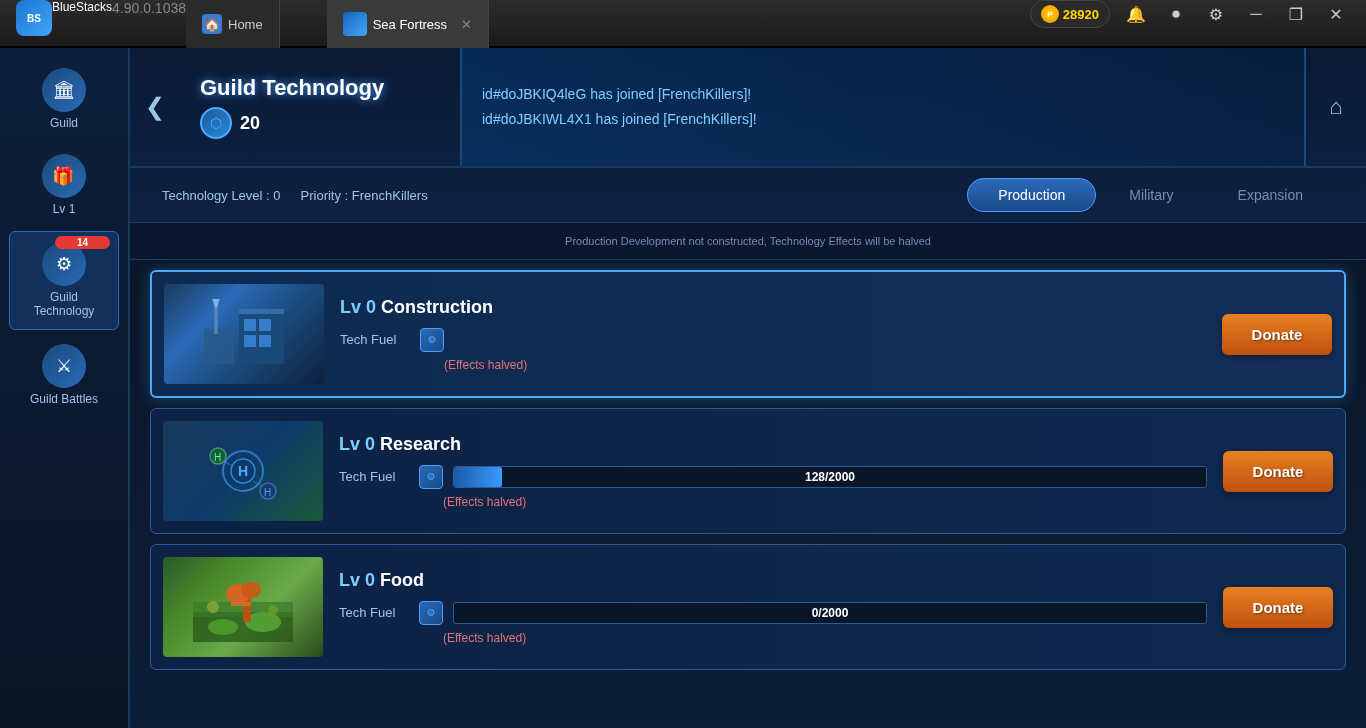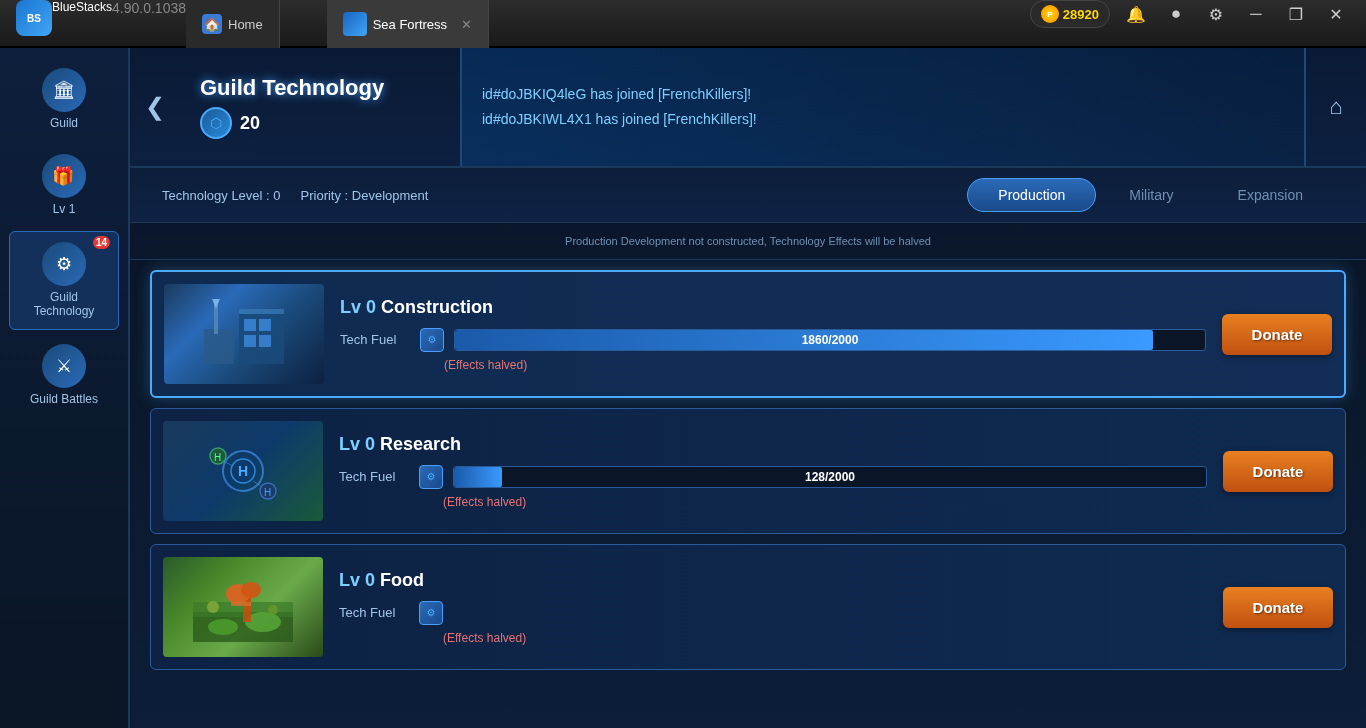--- a/index.html
+++ b/index.html
@@ -124,21 +124,21 @@
       text-align: center;
       line-height: 1.2;
     }
     .badge {
       position: absolute;
       top: 4px; right: 8px;
       background: #e53935;
       color: white;
       border-radius: 10px;
       font-size: 10px;
-      padding: 1px 3px;
+      padding: 1px 22px;
       font-weight: bold;
     }
 
     
     .content {
       flex: 1;
       height: 100%;
       display: flex;
       flex-direction: column;
     }
@@ -457,21 +457,21 @@
       </div>
       <div class="notification-box">
         <div class="notif-text">id#doJBKIQ4leG has joined [FrenchKillers]!</div>
         <div class="notif-text">id#doJBKIWL4X1 has joined [FrenchKillers]!</div>
       </div>
       <div class="home-btn">⌂</div>
     </div>
 
     <div class="tech-info-bar">
       <span class="tech-level">Technology Level : 0</span>
-      <span class="priority">Priority : Development</span>
+      <span class="priority">Priority : FrenchKillers</span>
       <div class="tab-buttons">
         <div class="tech-tab active">Production</div>
         <div class="tech-tab">Military</div>
         <div class="tech-tab">Expansion</div>
       </div>
     </div>
 
     <div class="warning-bar">
       <span>Production Development not constructed, Technology Effects will be halved</span>
     </div>
@@ -494,24 +494,20 @@
             </svg>
           </div>
         </div>
         <div class="card-body">
           <div class="card-title">
             <span>Lv  0 </span>Construction
           </div>
           <div class="fuel-row">
             <span class="fuel-label">Tech Fuel</span>
             <div class="fuel-icon">⚙</div>
-            <div class="progress-container">
-              <div class="progress-fill" style="width:93%"></div>
-              <span class="progress-text">1860/2000</span>
-            </div>
           </div>
           <div class="effects-halved">(Effects halved)</div>
         </div>
         <button class="donate-btn">Donate</button>
       </div>
 
       <div class="tech-card">
         <div class="card-image">
           <div class="card-img-research">
             <svg width="100" height="70" viewBox="0 0 100 70">
@@ -561,20 +557,24 @@
             </svg>
           </div>
         </div>
         <div class="card-body">
           <div class="card-title">
             <span>Lv  0 </span>Food
           </div>
           <div class="fuel-row">
             <span class="fuel-label">Tech Fuel</span>
             <div class="fuel-icon">⚙</div>
+            <div class="progress-container">
+              <div class="progress-fill" style="width:0%"></div>
+              <span class="progress-text">0/2000</span>
+            </div>
           </div>
           <div class="effects-halved">(Effects halved)</div>
         </div>
         <button class="donate-btn">Donate</button>
       </div>
 
     </div>
   </div>
 </div>
 

